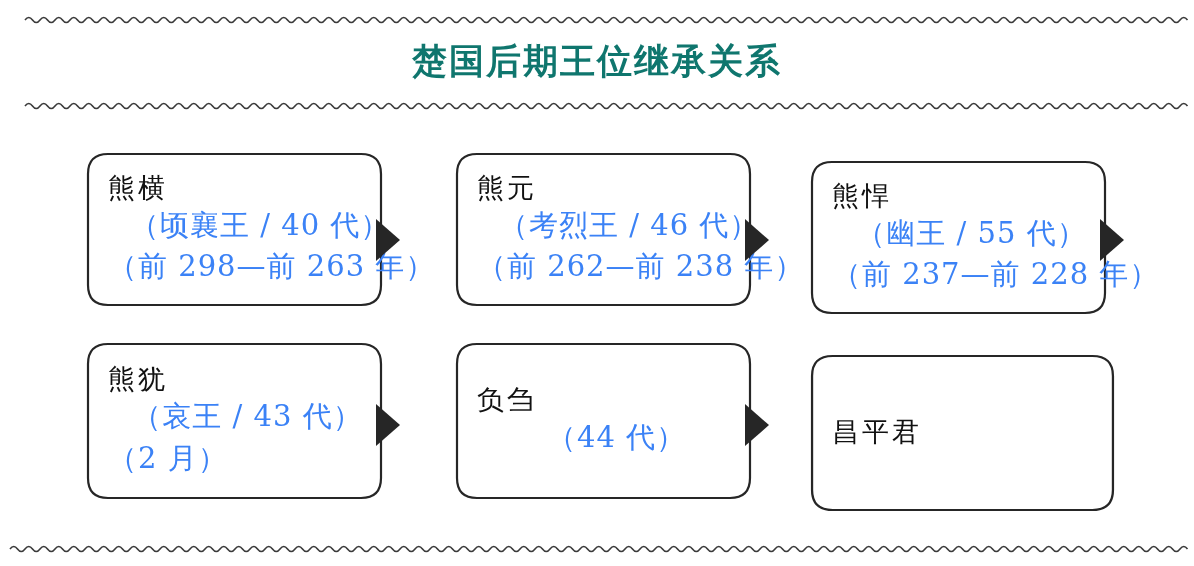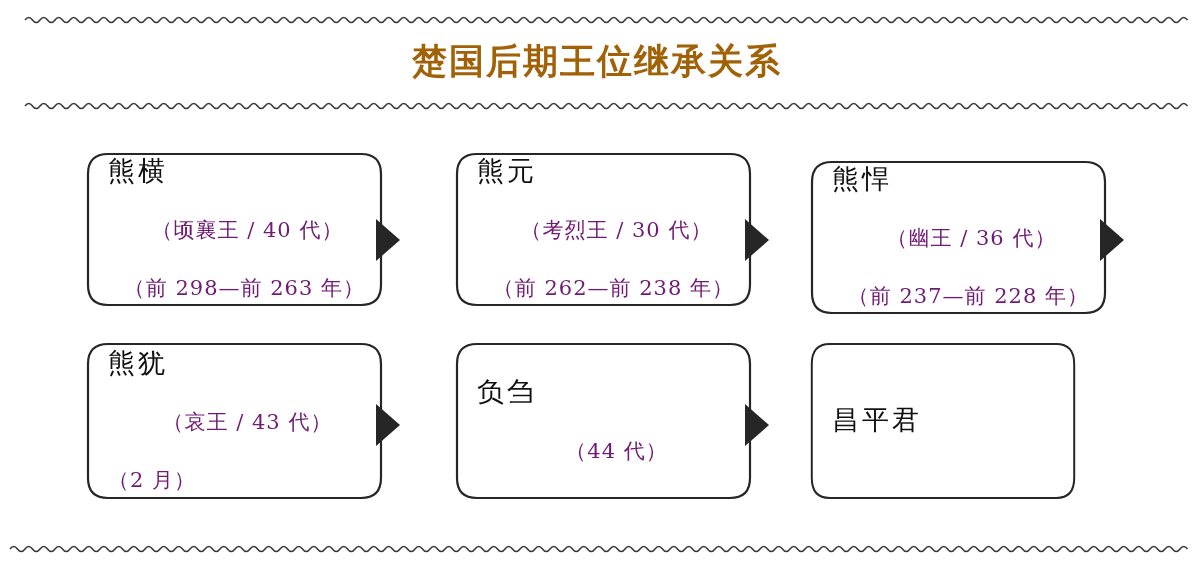--- a/index.html
+++ b/index.html
@@ -30,21 +30,21 @@
   .title {
     position: absolute;
     left: 0;
     top: 38px;
     width: 1194px;
     text-align: center;
     font-size: 35px;
     font-weight: bold;
     letter-spacing: 2px;
     font-family: "DejaVu Serif", "Liberation Serif", serif;
-    color: #a16207;
+    color: #0f766e;
     white-space: nowrap;
   }
 
   
   .diagram {
     position: absolute;
     left: 0;
     top: 0;
     width: 1194px;
     height: 566px;
@@ -75,27 +75,26 @@
   .node-name {
     font-size: 27px;
     line-height: 1.30;
     text-align: left;
     letter-spacing: 3px;
     font-family: "DejaVu Serif", "Liberation Serif", serif;
     color: #111;
     white-space: nowrap;
   }
   .node-line {
-    font-size: 21px;
+    font-size: 29px;
     line-height: 1.42;
     letter-spacing: 1px;
     font-family: "DejaVu Serif", "Liberation Serif", serif;
-    color: #701a75;
+    color: #3b82f6;
     white-space: nowrap;
-    margin-top: 28px;
   }
   .node-line.mid  { text-align: center; padding-left: 22px; }
   .node-line.last { text-align: right; }
   .node-line.center-both { }
 
   
   .arrow {
     position: absolute;
     z-index: 5;
     width: 24px;
@@ -142,40 +141,40 @@
   </div>
 
   <div class="node" style="left:455px; top:152px; width:297px; height:155px;">
     <div class="frame">
       <svg viewBox="0 0 297 155" preserveAspectRatio="none" aria-hidden="true">
         <path d="M2 22 L2 133 Q2 153 22 153 L275 153 Q295 153 295 133 L295 22 Q295 2 275 2 L22 2 Q2 2 2 22 Z" fill="#ffffff" stroke="#262626" stroke-width="2.2"></path>
       </svg>
     </div>
     <div class="content">
       <div class="node-name">熊元</div>
-      <div class="node-line mid">（考烈王 / 30 代）</div>
+      <div class="node-line mid">（考烈王 / 46 代）</div>
       <div class="node-line last">（前 262—前 238 年）</div>
     </div>
   </div>
 
   <div class="arrow" style="left:745px; top:219px;">
     <svg viewBox="0 0 24 42" preserveAspectRatio="none" aria-hidden="true">
       <polygon points="0,0 24,21 0,42" fill="#262626"></polygon>
     </svg>
   </div>
 
   <div class="node" style="left:810px; top:160px; width:297px; height:155px;">
     <div class="frame">
       <svg viewBox="0 0 297 155" preserveAspectRatio="none" aria-hidden="true">
         <path d="M2 22 L2 133 Q2 153 22 153 L275 153 Q295 153 295 133 L295 22 Q295 2 275 2 L22 2 Q2 2 2 22 Z" fill="#ffffff" stroke="#262626" stroke-width="2.2"></path>
       </svg>
     </div>
     <div class="content">
       <div class="node-name">熊悍</div>
-      <div class="node-line mid">（幽王 / 36 代）</div>
+      <div class="node-line mid">（幽王 / 55 代）</div>
       <div class="node-line last">（前 237—前 228 年）</div>
     </div>
   </div>
 
   <div class="arrow" style="left:1100px; top:219px;">
     <svg viewBox="0 0 24 42" preserveAspectRatio="none" aria-hidden="true">
       <polygon points="0,0 24,21 0,42" fill="#262626"></polygon>
     </svg>
   </div>
 
@@ -209,21 +208,21 @@
       <div class="node-line mid">（44 代）</div>
     </div>
   </div>
 
   <div class="arrow" style="left:745px; top:404px;">
     <svg viewBox="0 0 24 42" preserveAspectRatio="none" aria-hidden="true">
       <polygon points="0,0 24,21 0,42" fill="#262626"></polygon>
     </svg>
   </div>
 
-  <div class="node" style="left:810px; top:342px; width:266px; height:158px;">
+  <div class="node" style="left:810px; top:354px; width:305px; height:158px;">
     <div class="frame">
       <svg viewBox="0 0 297 158" preserveAspectRatio="none" aria-hidden="true">
         <path d="M2 22 L2 136 Q2 156 22 156 L275 156 Q295 156 295 136 L295 22 Q295 2 275 2 L22 2 Q2 2 2 22 Z" fill="#ffffff" stroke="#262626" stroke-width="2.2"></path>
       </svg>
     </div>
     <div class="content">
       <div class="node-name">昌平君</div>
     </div>
   </div>
 

